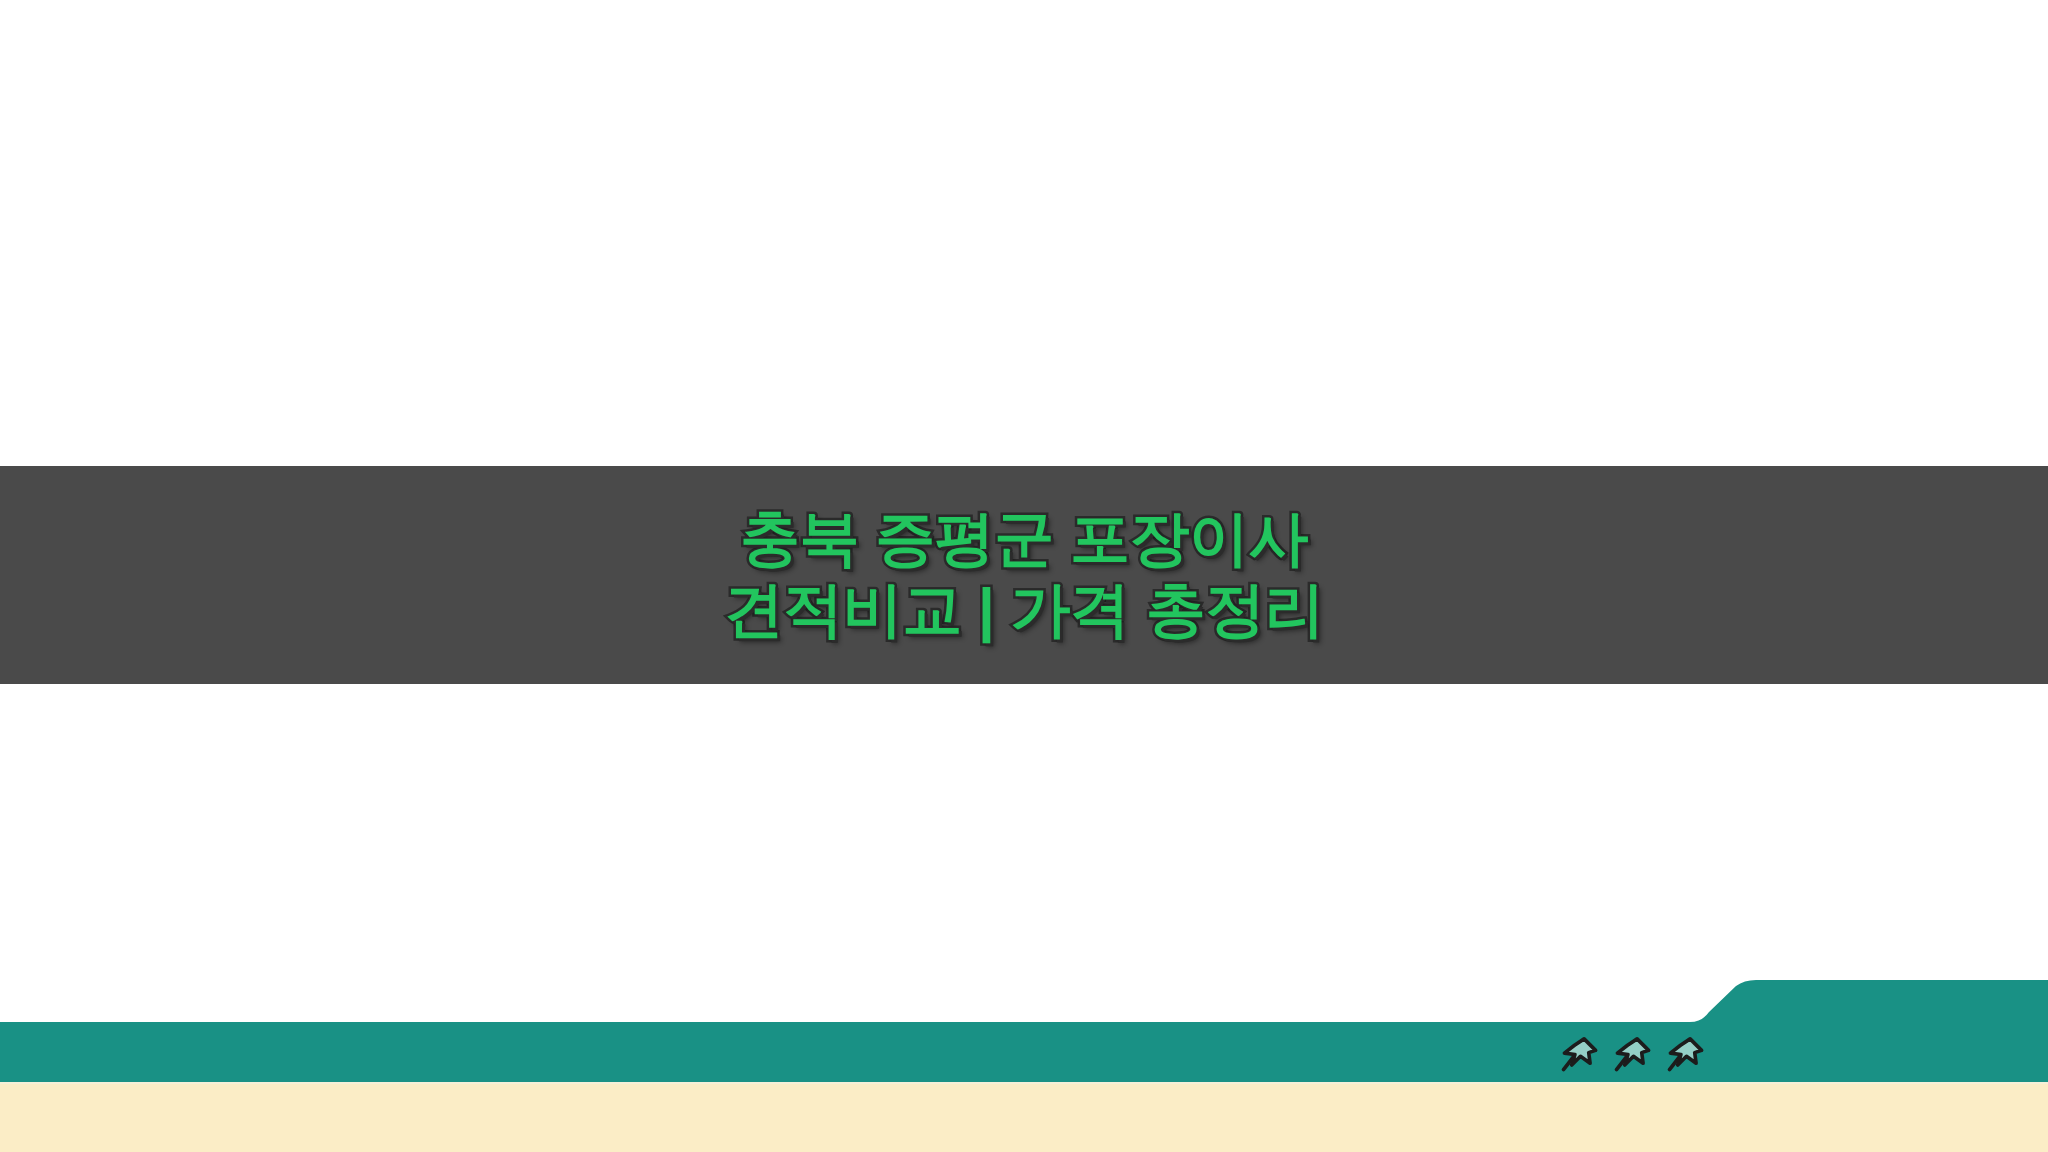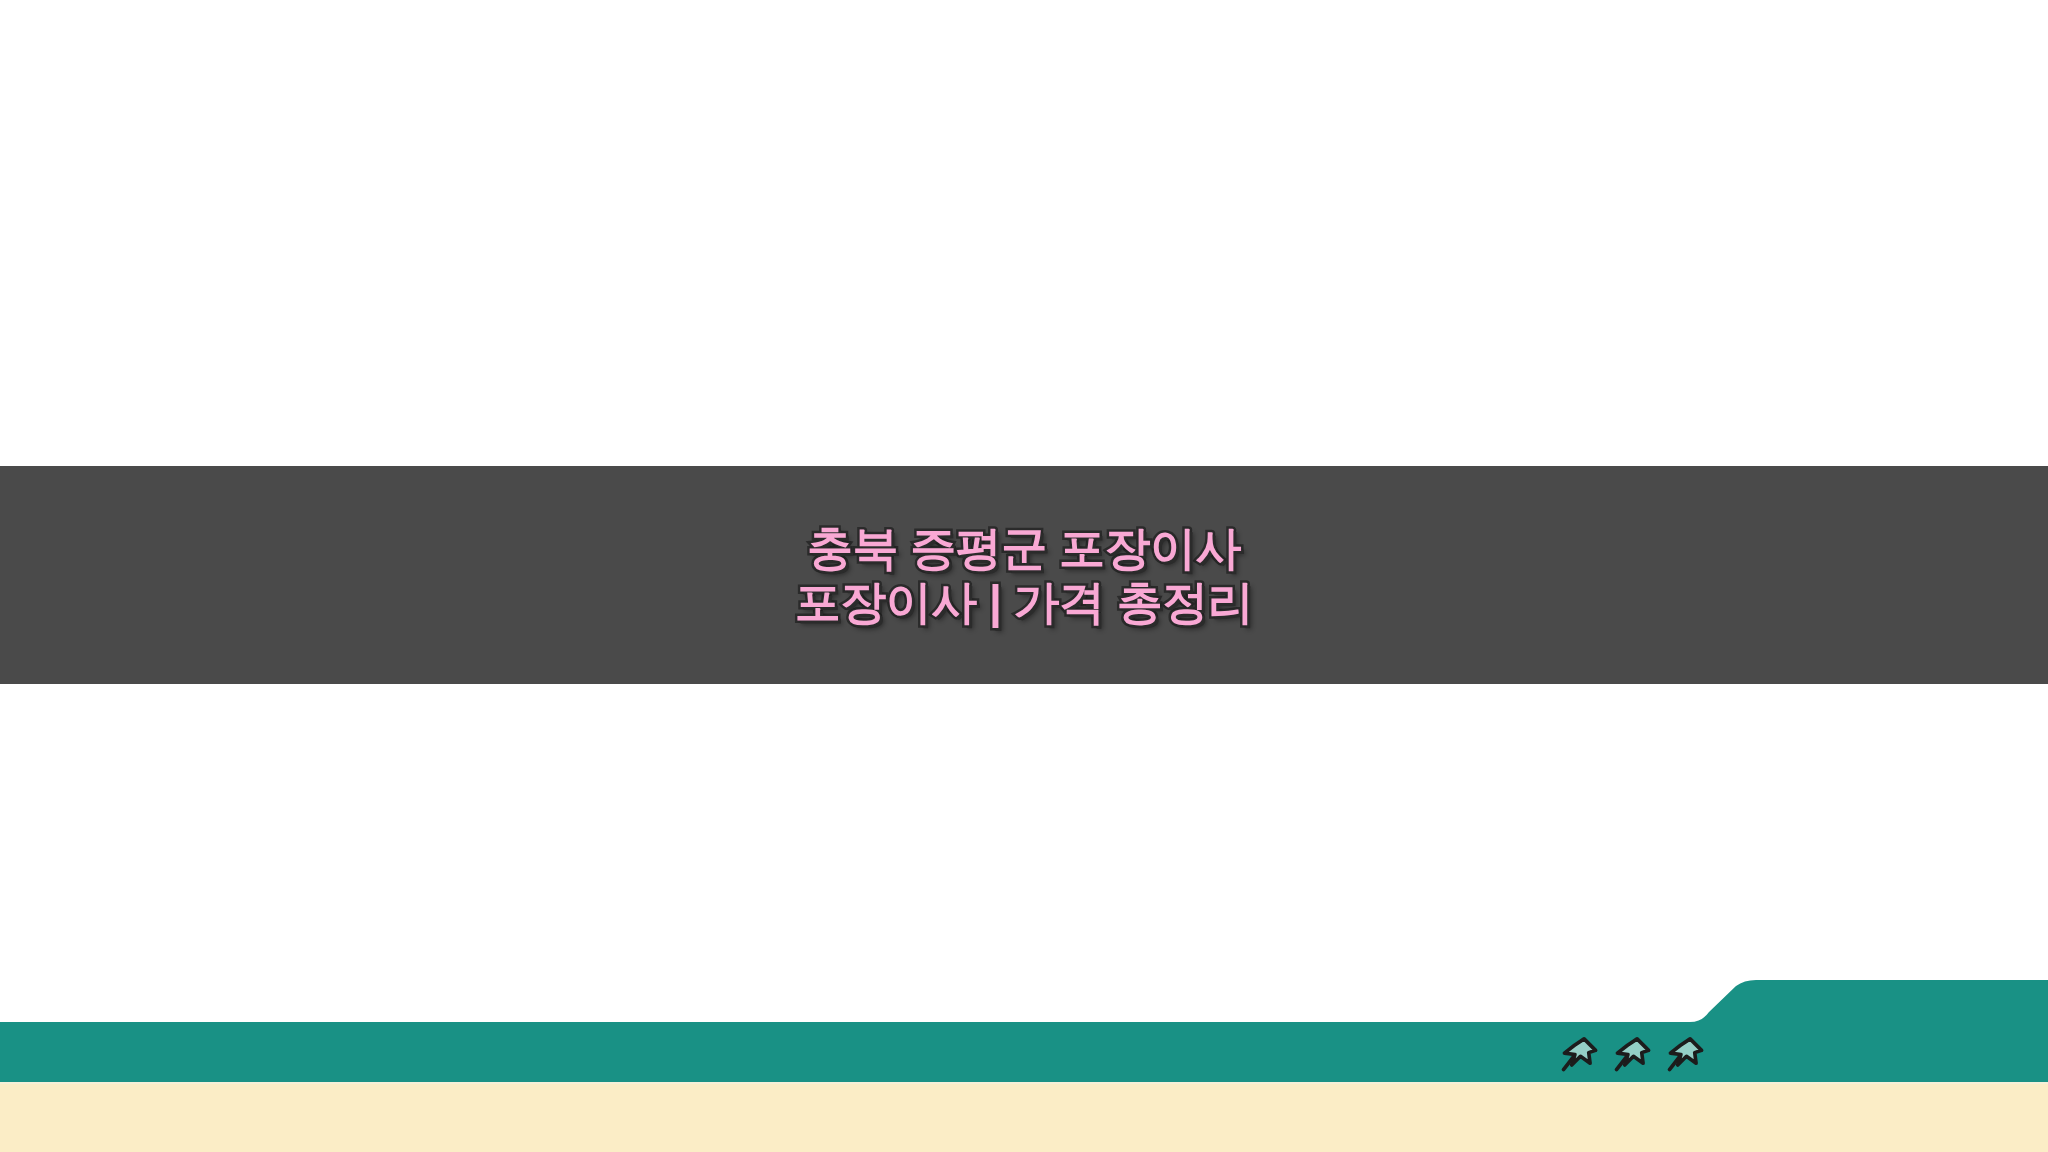--- a/index.html
+++ b/index.html
@@ -38,22 +38,22 @@
     width: 2048px;
     height: 218px;
     background: #4a4a4a;
     display: flex;
     flex-direction: column;
     align-items: center;
     justify-content: center;
   }
 
   .title-line {
-    color: #f9a8d4;
-    font-size: 46px;
+    color: #22c55e;
+    font-size: 60px;
     font-weight: 700;
     line-height: 1.18;
     letter-spacing: -0.5px;
     white-space: pre;
     text-align: center;
     -webkit-text-stroke: 5px #2b2b2b;
     paint-order: stroke fill;
     text-shadow:
        3px 3px 0 #2b2b2b,
       -1px -1px 0 #2b2b2b,
@@ -121,21 +121,21 @@
 </style>
 </head>
 <body>
 
 <div class="canvas">
 
   <div class="blank-top"></div>
 
   <div class="title-band">
     <div class="title-line">충북 증평군 포장이사</div>
-    <div class="title-line">포장이사 | 가격 총정리</div>
+    <div class="title-line">견적비교 | 가격 총정리</div>
   </div>
 
   <div class="blank-mid"></div>
 
   <div class="teal-ribbon">
     <svg viewBox="0 0 2048 124" xmlns="http://www.w3.org/2000/svg" aria-hidden="true">
       <path d="M0,62 L1690,62 Q1702,62 1709,52 L1736,26 Q1744,20 1756,20 L2048,20 L2048,122 L0,122 Z" fill="#199185"></path>
     </svg>
   </div>
 

